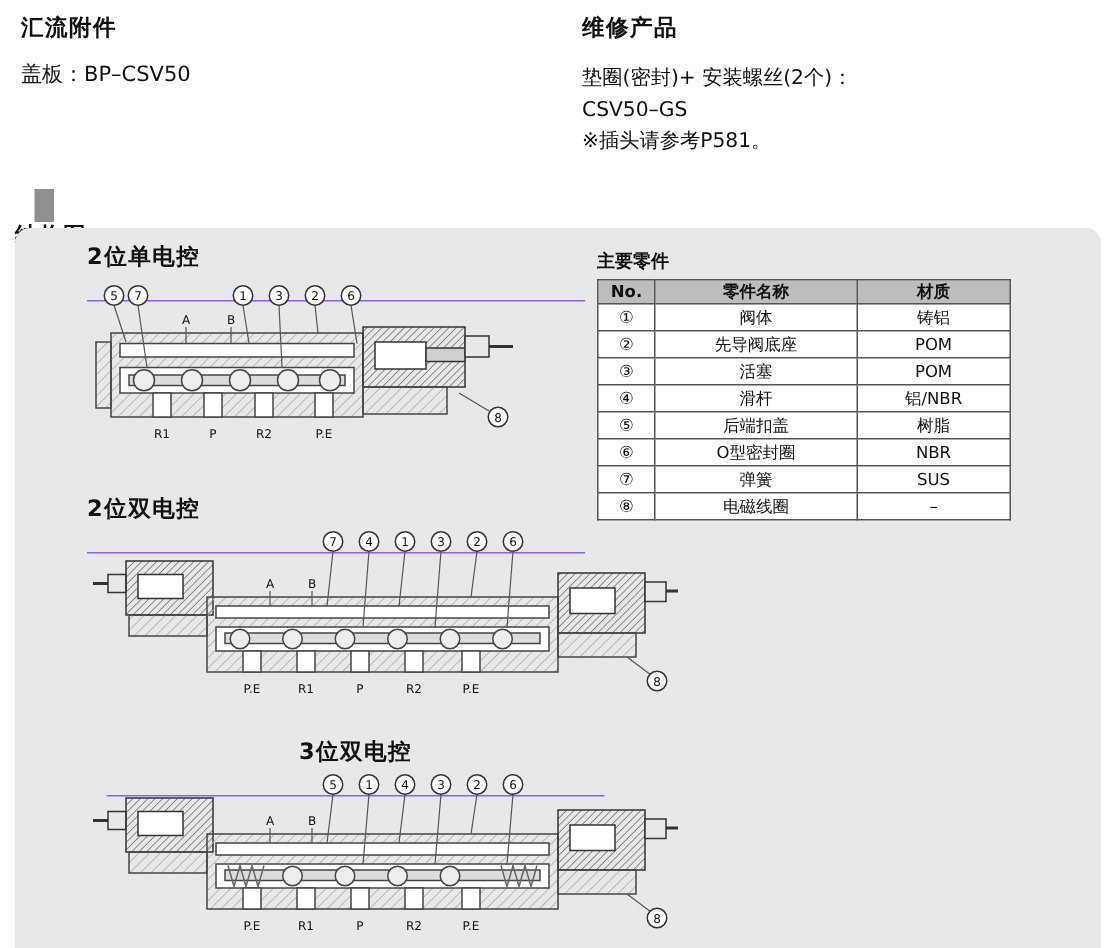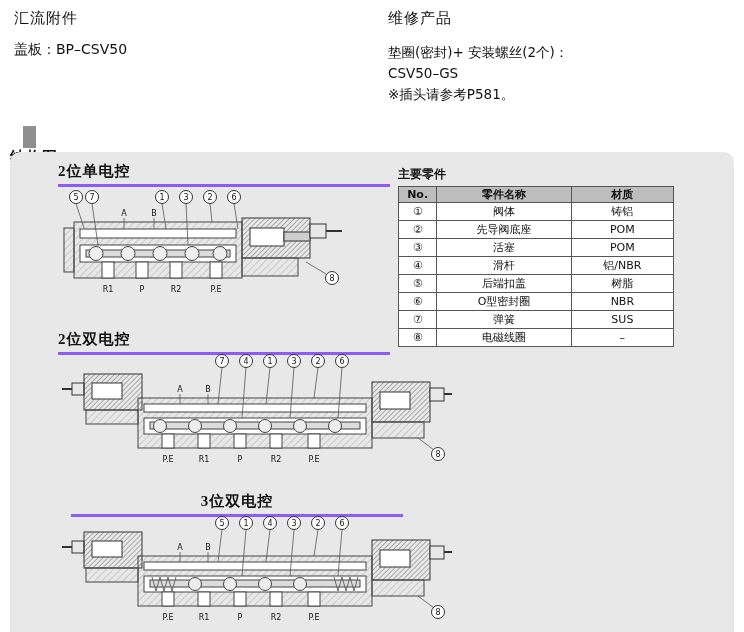--- a/index.html
+++ b/index.html
@@ -4,37 +4,37 @@
 <style>
   * { box-sizing: border-box; margin: 0; padding: 0; }
   html,body { width:744px; height:632px; }
   body {
     position: relative;
     background: #ffffff;
     font-family: "DejaVu Sans", "Liberation Sans", sans-serif;
     color: #111;
     overflow: hidden;
   }
-  .block-title { font-size: 15px; font-weight: normal; letter-spacing: 1px; }
+  .block-title { font-size: 15px; font-weight: bold; letter-spacing: 1px; }
   .top-left       { position:absolute; left:14px;  top:9px;  }
   .top-left-sub   { position:absolute; left:14px;  top:41px; font-size:14px; }
   .top-right      { position:absolute; left:388px; top:9px;  }
   .top-right-body { position:absolute; left:388px; top:42px; font-size:13.5px; line-height:21px; }
 
   .section-header { position:absolute; left:10px; top:126px; display:flex; align-items:center;flex-direction:column; }
   .section-marker { width:13px; height:22px; background:#8f8f8f; margin-right:9px; }
   .section-title  { font-size:15px; font-weight:bold; letter-spacing:1px; }
 
   .panel {
     position:absolute; left:10px; top:152px; width:724px; height:480px;
     background:#e8e8e8; border-radius:10px 10px 0 0;
   }
   .diag-heading {
     position:absolute; font-size:15px; font-weight:bold; letter-spacing:1px;
-    width:332px; border-bottom:3px solid #8b5cf6; padding-bottom:3px;font-family:Liberation Serif, serif;
+    width:332px; border-bottom:1px solid #8b5cf6; padding-bottom:19px;
   }
   .dh1 { left:48px; top:10px;  }
   .dh2 { left:48px; top:178px; }
   .dh3 { left:61px; top:340px;text-align:center; }
   .dsvg { position:absolute; }
   .dsvg1 { left:52px; top:36px;  }
   .dsvg2 { left:52px; top:200px; }
   .dsvg3 { left:52px; top:362px; }
 
   .parts { position:absolute; left:388px; top:14px; width:276px; }

